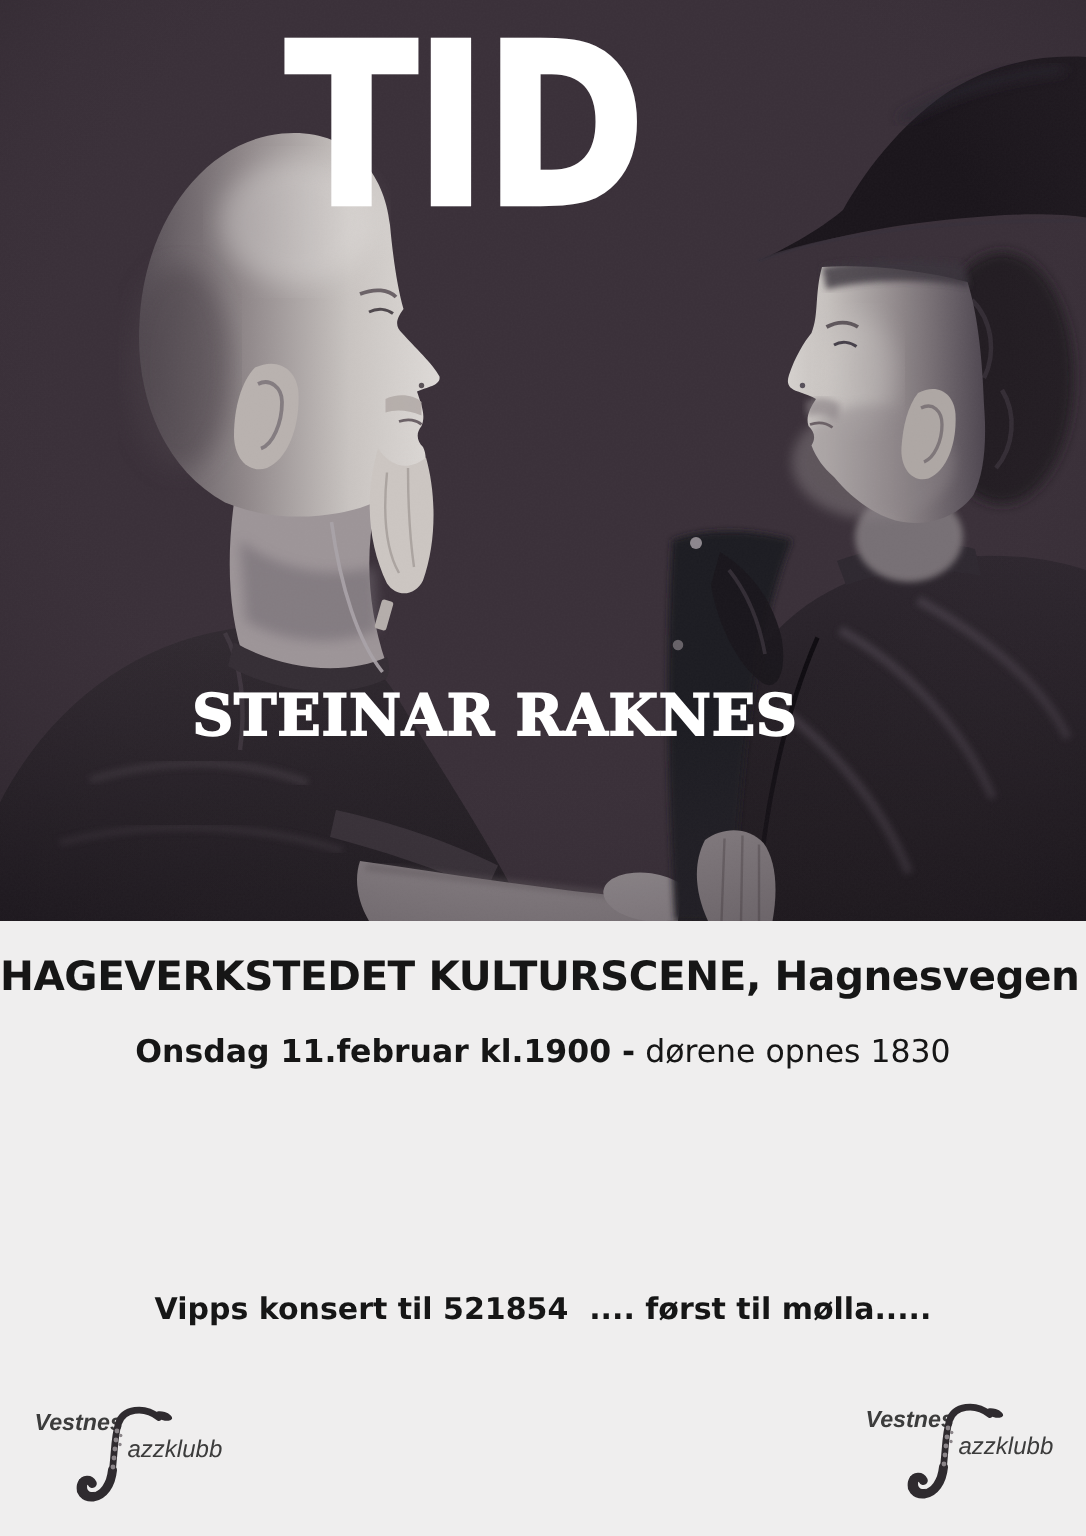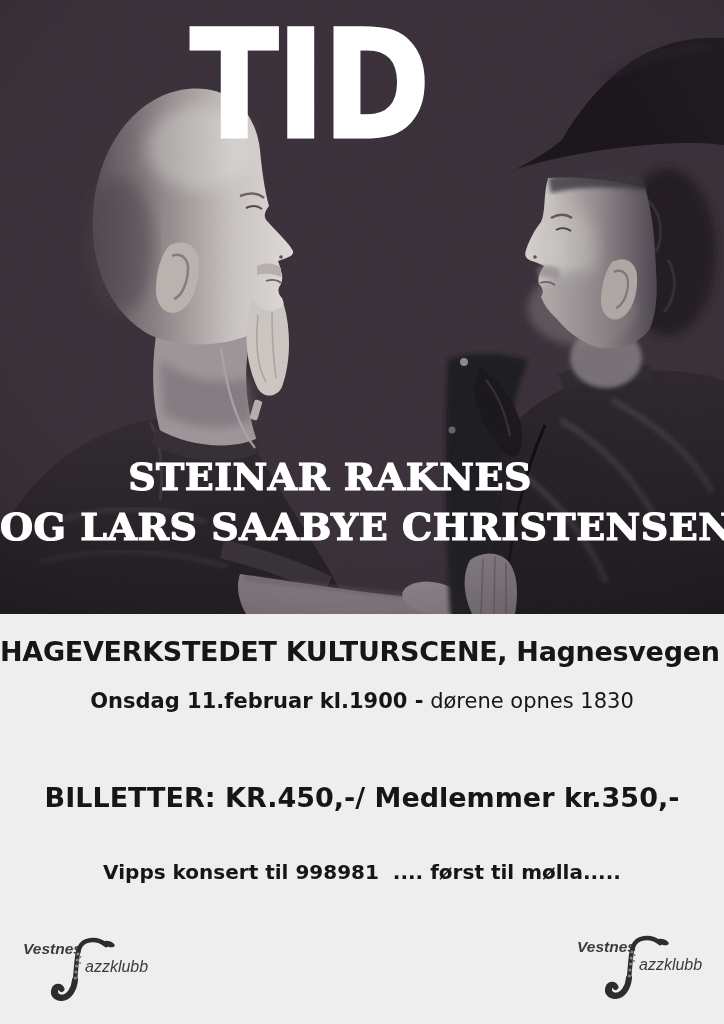--- a/index.html
+++ b/index.html
@@ -209,33 +209,31 @@
 
       <rect x="0" y="0" width="724" height="614" fill="url(#vig)"></rect>
       <rect x="0" y="0" width="724" height="614" filter="url(#grain)" opacity="0.5"></rect>
     </svg>
   </div>
 
   <div class="main-title"><span>TID</span></div>
 
   <div class="artists">
     <div>STEINAR RAKNES</div>
-    <div>OG LARS SAABYE CHRISTENSEN</div>
   </div>
 
   <div class="info-line venue-line">HAGEVERKSTEDET KULTURSCENE, Hagnesvegen 78</div>
 
   <div class="info-line date-line">
     <span class="b">Onsdag 11.februar kl.1900 -</span>
     <span>dørene opnes 1830</span>
   </div>
 
-  <div class="info-line tickets-line">BILLETTER: KR.450,-/ Medlemmer kr.350,-</div>
-
-  <div class="info-line payment-line">Vipps konsert til 998981  .... først til mølla.....</div>
+
+  <div class="info-line payment-line">Vipps konsert til 521854  .... først til mølla.....</div>
 
   <div class="club-logo logo-left">
     <span class="word1">Vestnes</span>
     <svg class="sax" viewBox="0 0 64 70">
       <g stroke="#2f2b2f" fill="none" stroke-linecap="round">
         <path d="M55,9 C45,1 31,3 28,13 C26,19 25.5,26 25,33 L24,44" stroke-width="4.5"></path>
         <path d="M24,44 C23,54 18,61 11,62 C5,62.5 1.5,58 3.5,53.5 C5,50 9,50 10.5,53" stroke-width="6"></path>
       </g>
       <ellipse cx="58" cy="8" rx="6" ry="2.8" fill="#2f2b2f" transform="rotate(18 58 8)"></ellipse>
       <path d="M12,62 C4,64.5 -1,57 2,50 L8,52 C6,55.5 7,59.5 12,58.5 Z" fill="#2f2b2f"></path>

